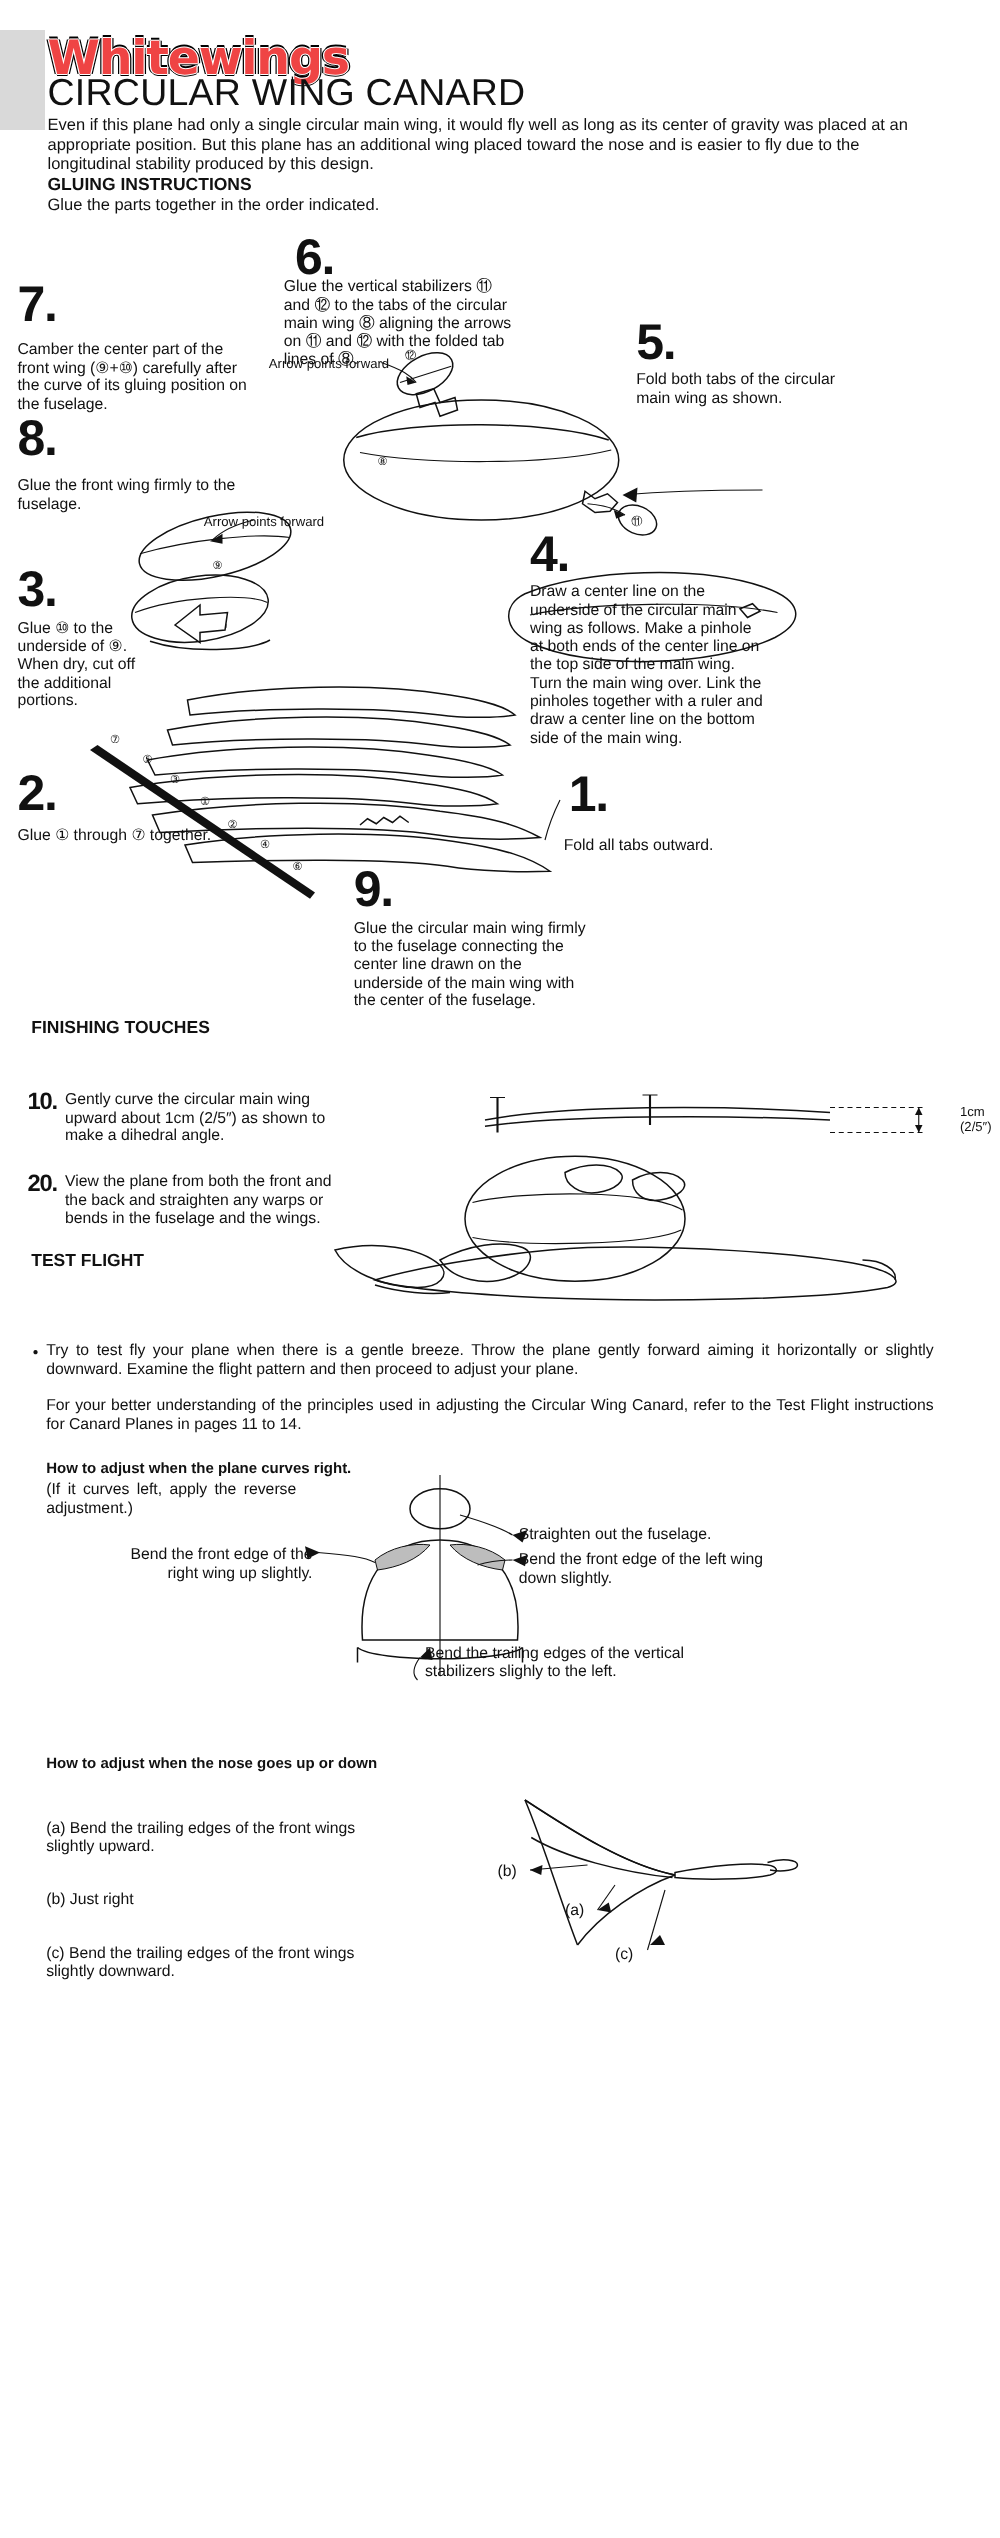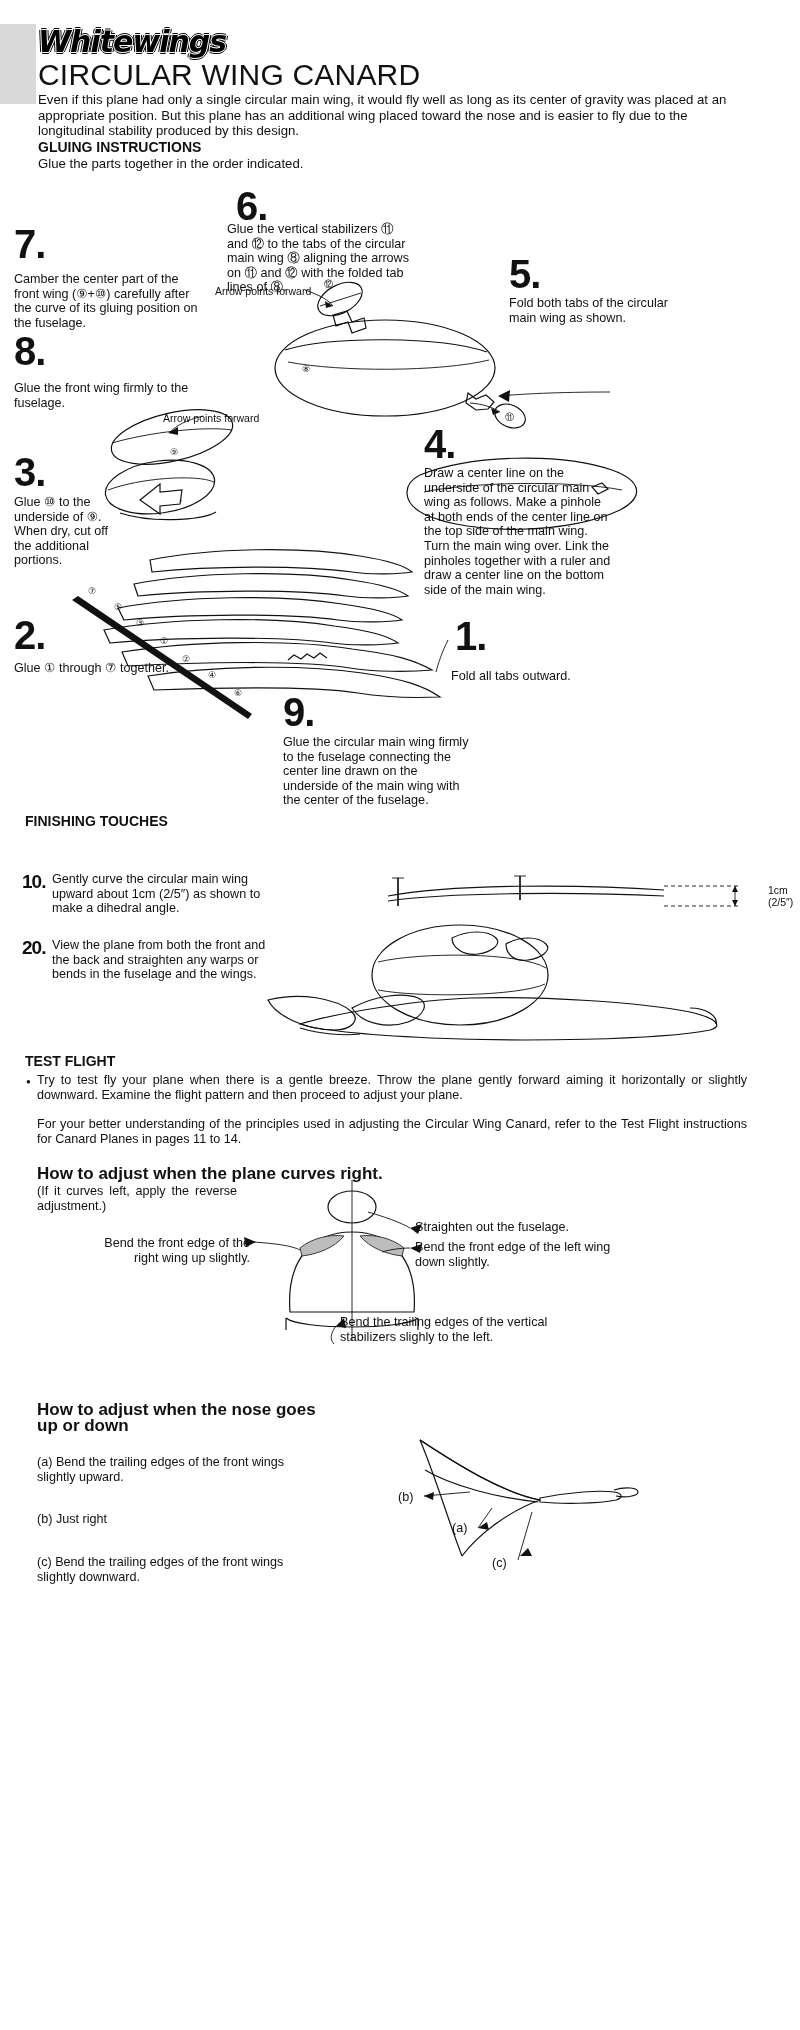--- a/index.html
+++ b/index.html
@@ -14,23 +14,23 @@
   .page{position:relative;width:800px;height:2030px;}
 
   
   .hdr-swatch{
     position:absolute;left:0;top:24px;width:36px;height:80px;
     background:#d9d9d9;
   }
   .logo{
     position:absolute;left:38px;top:24px;
     font-family:"DejaVu Sans", sans-serif;
-    font-weight:bold;font-style:italic;
-    font-size:30px;letter-spacing:-1px;
-    color:#000000;
+    font-weight:bold;
+    font-size:38px;letter-spacing:-1px;
+    color:#ef4444;
     -webkit-text-stroke:0px;
     text-shadow:
        1px 0 0 #fff, -1px 0 0 #fff, 0 1px 0 #fff, 0 -1px 0 #fff,
        2px 0 0 #000, -2px 0 0 #000, 0 2px 0 #000, 0 -2px 0 #000;
   }
   .title{
     position:absolute;left:38px;top:58px;
     font-size:30px;font-weight:500;letter-spacing:.2px;
     font-family:"Liberation Sans", sans-serif;
   }
@@ -64,21 +64,21 @@
   .lnt{fill:none;stroke:#111;stroke-width:.9;}
   .fillw{fill:#ffffff;stroke:#111;stroke-width:1.2;}
   .hatch{fill:#bdbdbd;stroke:#111;stroke-width:.8;}
   .thickbar{fill:#111;}
   .cnum{font-size:9px;font-family:"Liberation Sans",sans-serif;fill:#111;}
 
   
   .bullet{position:absolute;font-size:12.6px;line-height:14.6px;}
   .bullet:before{content:"\25CF";font-size:8px;position:absolute;left:-11px;top:2px;}
 
-  .b-head{position:absolute;font-size:17px;font-weight:bold;line-height:16px;}
+  .b-head{position:absolute;font-size:12px;font-weight:bold;line-height:16px;}
   .just{text-align:justify;}
 </style>
 </head>
 <body>
 
 <div class="page">
 
   <div class="hdr-swatch"></div>
   <div class="logo">Whitewings</div>
   <div class="title">CIRCULAR WING CANARD</div>
@@ -119,21 +119,21 @@
   <div class="sec-head" style="position:absolute;left:25px;top:813px;">FINISHING TOUCHES</div>
 
   <div class="num sm" style="left:22px;top:872px;text-align:center;">10.</div>
   <div class="t" style="left:52px;top:872px;width:230px;">Gently curve the circular main wing upward about 1cm (2/5″) as shown to make a dihedral angle.</div>
 
   <div class="num sm" style="left:22px;top:938px;">20.</div>
   <div class="t" style="left:52px;top:938px;width:230px;">View the plane from both the front and the back and straighten any warps or bends in the fuselage and the wings.</div>
 
   <div class="tiny" style="left:768px;top:884px;">1cm (2/5″)</div>
 
-  <div class="sec-head" style="position:absolute;left:25px;top:1053px;">TEST FLIGHT</div>
+  <div class="sec-head" style="position:absolute;left:25px;top:1000px;">TEST FLIGHT</div>
   <div class="bullet just" style="left:37px;top:1073px;width:710px;">Try to test fly your plane when there is a gentle breeze. Throw the plane gently forward aiming it horizontally or slightly downward. Examine the flight pattern and then proceed to adjust your plane.</div>
   <div class="t just" style="left:37px;top:1117px;width:710px;">For your better understanding of the principles used in adjusting the Circular Wing Canard, refer to the Test Flight instructions for Canard Planes in pages 11 to 14.</div>
 
   <div class="b-head" style="left:37px;top:1166px;width:420px;">How to adjust when the plane curves right.</div>
   <div class="t just" style="left:37px;top:1184px;width:200px;">(If it curves left, apply the reverse adjustment.)</div>
 
   <div class="t" style="left:95px;top:1236px;width:155px;text-align:right;">Bend the front edge of the right wing up slightly.</div>
   <div class="t" style="left:415px;top:1220px;width:250px;">Straighten out the fuselage.</div>
   <div class="t" style="left:415px;top:1240px;width:215px;">Bend the front edge of the left wing down slightly.</div>
   <div class="t" style="left:340px;top:1315px;width:225px;">Bend the trailing edges of the vertical stabilizers slighly to the left.</div>

